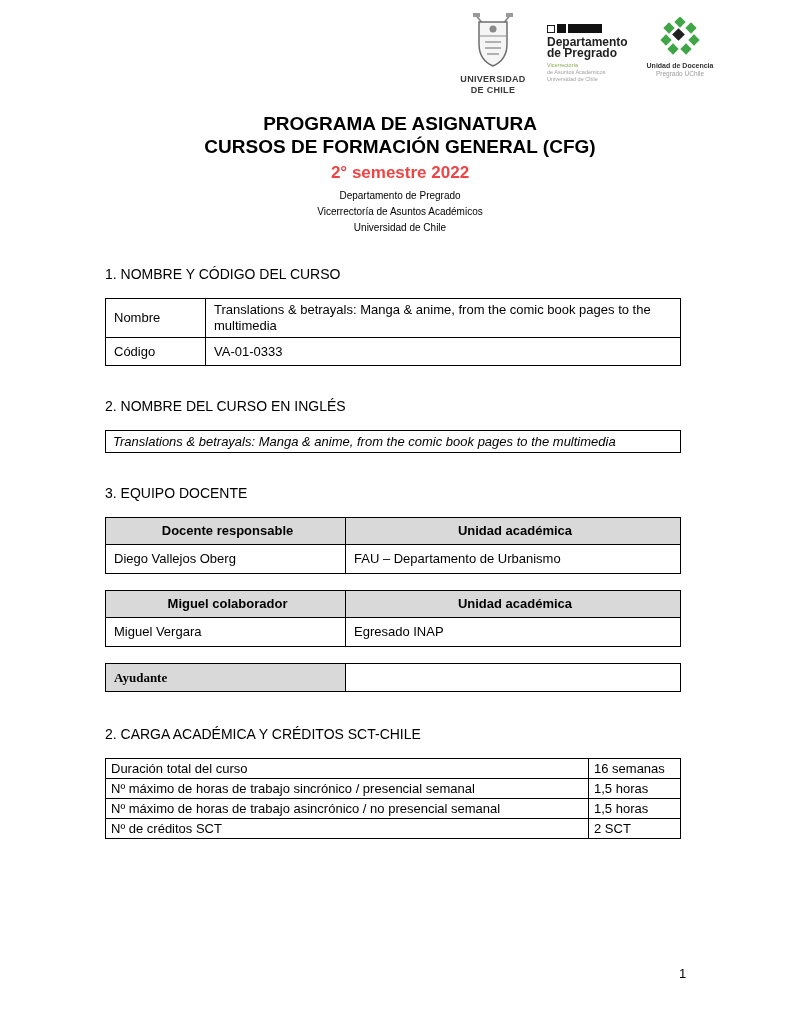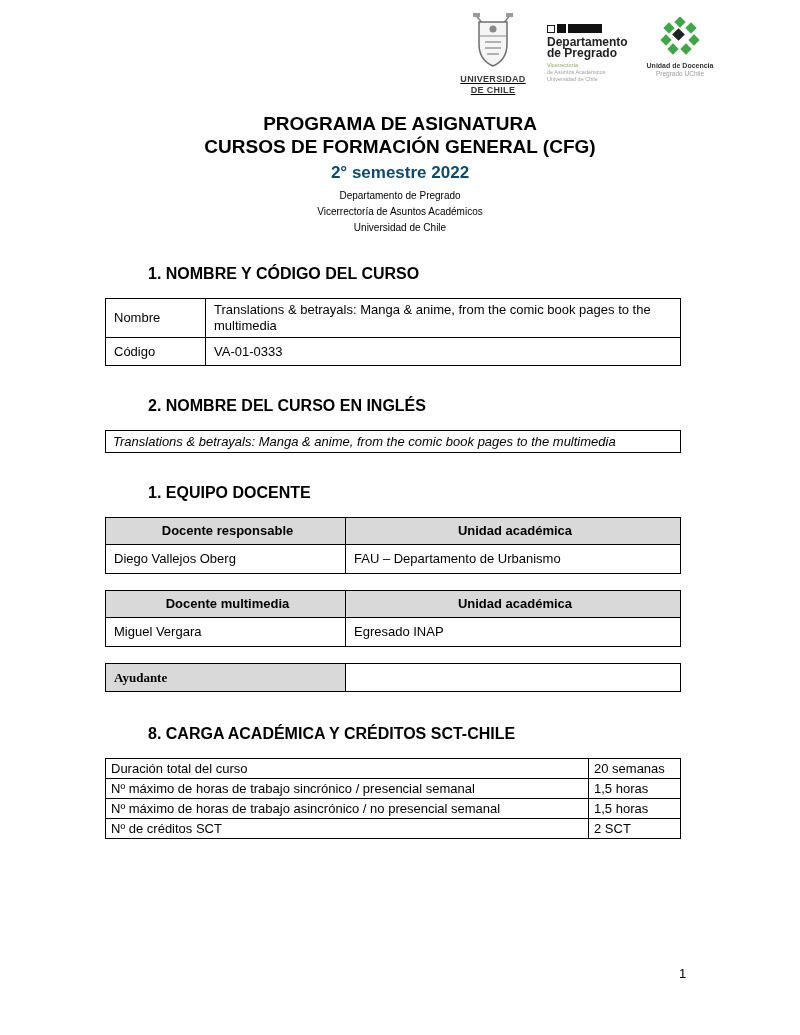--- a/index.html
+++ b/index.html
@@ -8,21 +8,21 @@
     position:relative;
     width:800px; height:1035px;
     background:#fff;
     font-family:"Liberation Sans", sans-serif;
     color:#000;
     overflow:hidden;
   }
 
   
   .logos { position:absolute; top:12px; left:452px; display:flex; gap:13px; align-items:flex-start; }
-  .logo-uchile { width:82px; text-align:center;text-decoration:underline; }
+  .logo-uchile { width:82px; text-align:center; }
   .uch-line { font-size:9px; font-weight:bold; color:#3a3a3a; letter-spacing:.3px; line-height:11px; }
   .logo-pregrado { width:80px; padding-top:12px; }
   .preg-squares { display:flex; align-items:center; gap:2px; margin-bottom:4px; }
   .sq-outline { width:8px; height:8px; border:1.5px solid #1a1a1a; background:#fff; }
   .sq-black  { width:9px; height:9px; background:#111; }
   .sq-bar    { width:34px; height:9px; background:#111; }
   .preg-title { font-size:12px; font-weight:bold; color:#1f1f1f; line-height:11px; }
   .preg-sub { font-size:5.5px; color:#a0a0a0; line-height:7px; }
   .preg-sub.tint { color:#8aab57; }
   .preg-subs { margin-top:3px; }
@@ -32,21 +32,21 @@
 
   
   .title-block { padding-top:112px; text-align:center; }
   .main-title { font-size:19px; font-weight:bold; line-height:23px; }
   .semester { font-size:17px; font-weight:bold; margin-top:5px; line-height:20px; }
   .sub-block { margin-top:5px; }
   .sub-line { font-size:10px; line-height:16px; }
 
   
   .content { margin-left:105px; width:576px; }
-  .sec-heading { font-size:16px; font-weight:bold; line-height:16px;margin-left:43px; }
+  .sec-heading { font-size:14px; font-weight:normal; line-height:16px; }
   .mt-s1 { margin-top:30px; }
   .mt-s2 { margin-top:32px; }
   .mt-s3 { margin-top:32px; }
   .mt-s4 { margin-top:34px; }
 
   table.tbl { width:100%; border-collapse:collapse; table-layout:fixed; margin-top:16px; }
   .tbl td, .tbl th { border:1px solid #000; font-size:13px; padding:3px 8px; vertical-align:middle; text-align:left; font-weight:normal; line-height:16px; }
   .lbl { font-weight:bold; }
   th.hd { background:#D9D9D9; font-weight:bold; text-align:center; height:27px;padding-left:12px; }
   td.shaded { background:#D9D9D9; font-weight:bold; }
@@ -115,21 +115,21 @@
         <rect x="14" y="13" width="9" height="9" transform="rotate(45 18.5 17.5)" fill="#222"></rect>
       </svg>
       <div class="doc-line1">Unidad de Docencia</div>
       <div class="doc-line2">Pregrado UChile</div>
     </div>
   </div>
 
   <div class="title-block">
     <div class="main-title">PROGRAMA DE ASIGNATURA</div>
     <div class="main-title">CURSOS DE FORMACIÓN GENERAL (CFG)</div>
-    <div class="semester" style="color:#0c4a6e">2° semestre 2022</div>
+    <div class="semester" style="color:#ef4444">2° semestre 2022</div>
     <div class="sub-block">
       <div class="sub-line">Departamento de Pregrado</div>
       <div class="sub-line">Vicerrectoría de Asuntos Académicos</div>
       <div class="sub-line">Universidad de Chile</div>
     </div>
   </div>
 
   <div class="content">
 
     <div class="sec-heading mt-s1">1. NOMBRE Y CÓDIGO DEL CURSO</div>
@@ -152,21 +152,21 @@
 
     <div class="sec-heading mt-s2">2. NOMBRE DEL CURSO EN INGLÉS</div>
     <table class="tbl tbl-italic">
       <tbody>
           <tr>
         <td>Translations &amp; betrayals: Manga &amp; anime, from the comic book pages to the multimedia</td>
       </tr>
     </tbody>
       </table>
 
-    <div class="sec-heading mt-s3">1. EQUIPO DOCENTE</div>
+    <div class="sec-heading mt-s3">3. EQUIPO DOCENTE</div>
 
     <table class="tbl tbl-a">
       <colgroup>
           <col style="width:240px">
           <col>
         </colgroup>
       <tbody>
           <tr>
         <th class="hd">Docente responsable</th>
         <th class="hd">Unidad académica</th>
@@ -178,21 +178,21 @@
     </tbody>
       </table>
 
     <table class="tbl tbl-b">
       <colgroup>
           <col style="width:240px">
           <col>
         </colgroup>
       <tbody>
           <tr>
-        <th class="hd">Docente multimedia</th>
+        <th class="hd">Miguel colaborador</th>
         <th class="hd">Unidad académica</th>
       </tr>
       <tr class="data-row">
         <td>Miguel Vergara</td>
         <td>Egresado INAP</td>
       </tr>
     </tbody>
       </table>
 
     <table class="tbl tbl-c3">
@@ -201,30 +201,30 @@
           <col>
         </colgroup>
       <tbody>
           <tr>
         <td class="shaded">Ayudante</td>
         <td></td>
       </tr>
     </tbody>
       </table>
 
-    <div class="sec-heading mt-s4">8. CARGA ACADÉMICA Y CRÉDITOS SCT-CHILE</div>
+    <div class="sec-heading mt-s4">2. CARGA ACADÉMICA Y CRÉDITOS SCT-CHILE</div>
     <table class="tbl tbl-compact">
       <colgroup>
           <col style="width:483px">
           <col>
         </colgroup>
       <tbody>
           <tr>
         <td class="lbl">Duración total del curso</td>
-        <td>20 semanas</td>
+        <td>16 semanas</td>
       </tr>
       <tr>
         <td class="lbl">Nº máximo de horas de trabajo sincrónico / presencial semanal</td>
         <td>1,5 horas</td>
       </tr>
       <tr>
         <td class="lbl">Nº máximo de horas de trabajo asincrónico / no presencial semanal</td>
         <td>1,5 horas</td>
       </tr>
       <tr>

